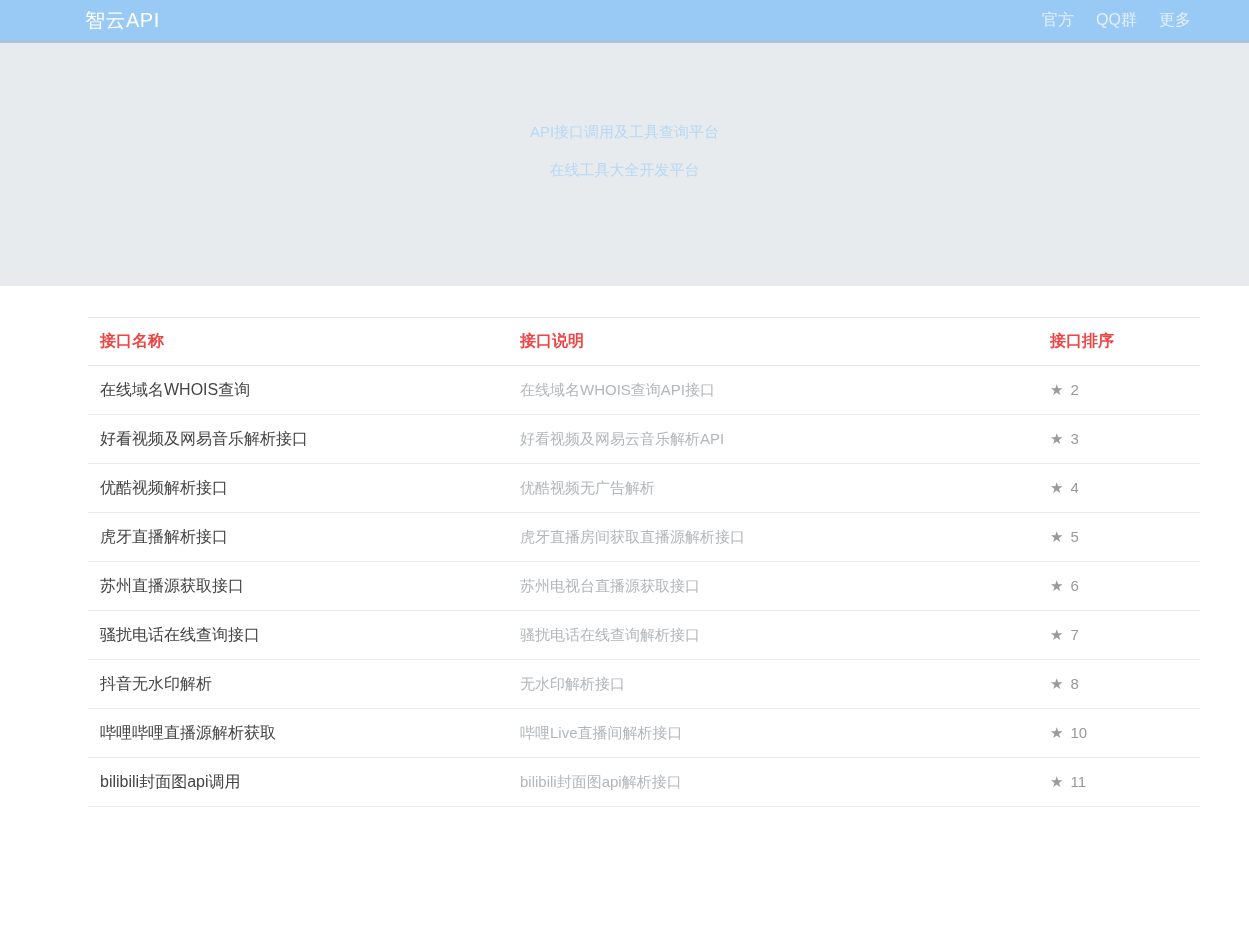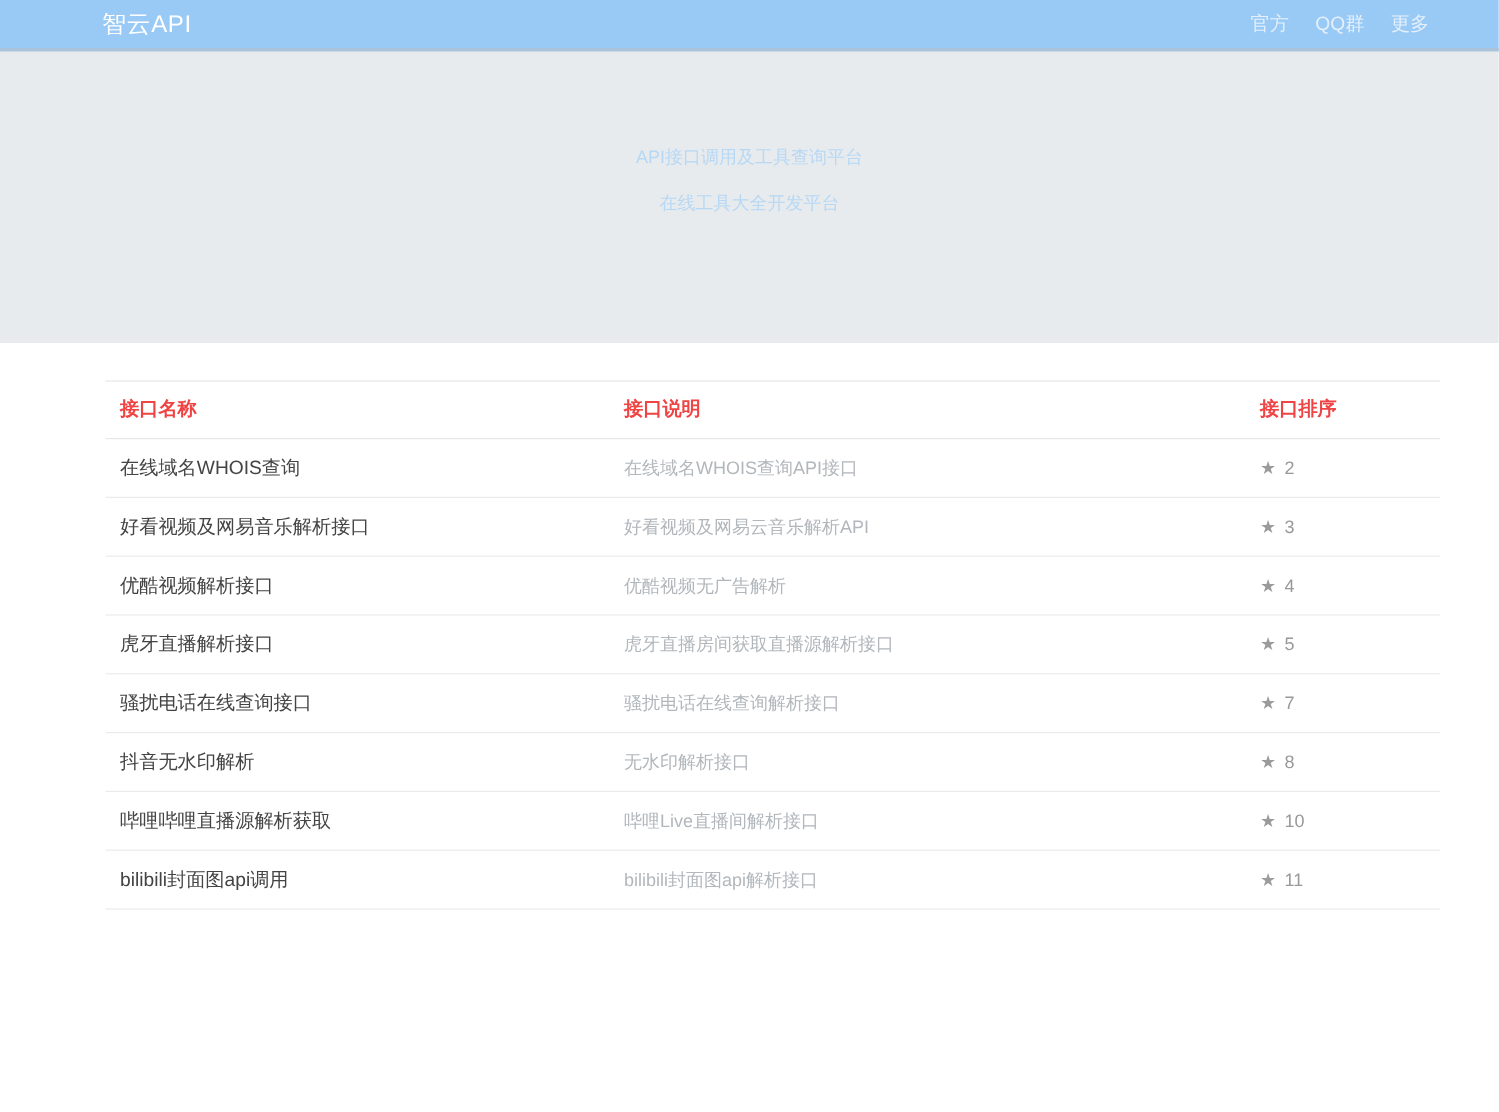--- a/index.html
+++ b/index.html
@@ -131,20 +131,25 @@
           <td class="name pad">优酷视频解析接口</td>
           <td class="desc">优酷视频无广告解析</td>
           <td class="rank"><span class="star">★</span><span>4</span></td>
         </tr>
         <tr>
           <td class="name pad">虎牙直播解析接口</td>
           <td class="desc">虎牙直播房间获取直播源解析接口</td>
           <td class="rank"><span class="star">★</span><span>5</span></td>
         </tr>
         <tr>
+          <td class="name pad">苏州直播源获取接口</td>
+          <td class="desc">苏州电视台直播源获取接口</td>
+          <td class="rank"><span class="star">★</span><span>6</span></td>
+        </tr>
+        <tr>
           <td class="name pad">骚扰电话在线查询接口</td>
           <td class="desc">骚扰电话在线查询解析接口</td>
           <td class="rank"><span class="star">★</span><span>7</span></td>
         </tr>
         <tr>
           <td class="name pad">抖音无水印解析</td>
           <td class="desc">无水印解析接口</td>
           <td class="rank"><span class="star">★</span><span>8</span></td>
         </tr>
         <tr>

